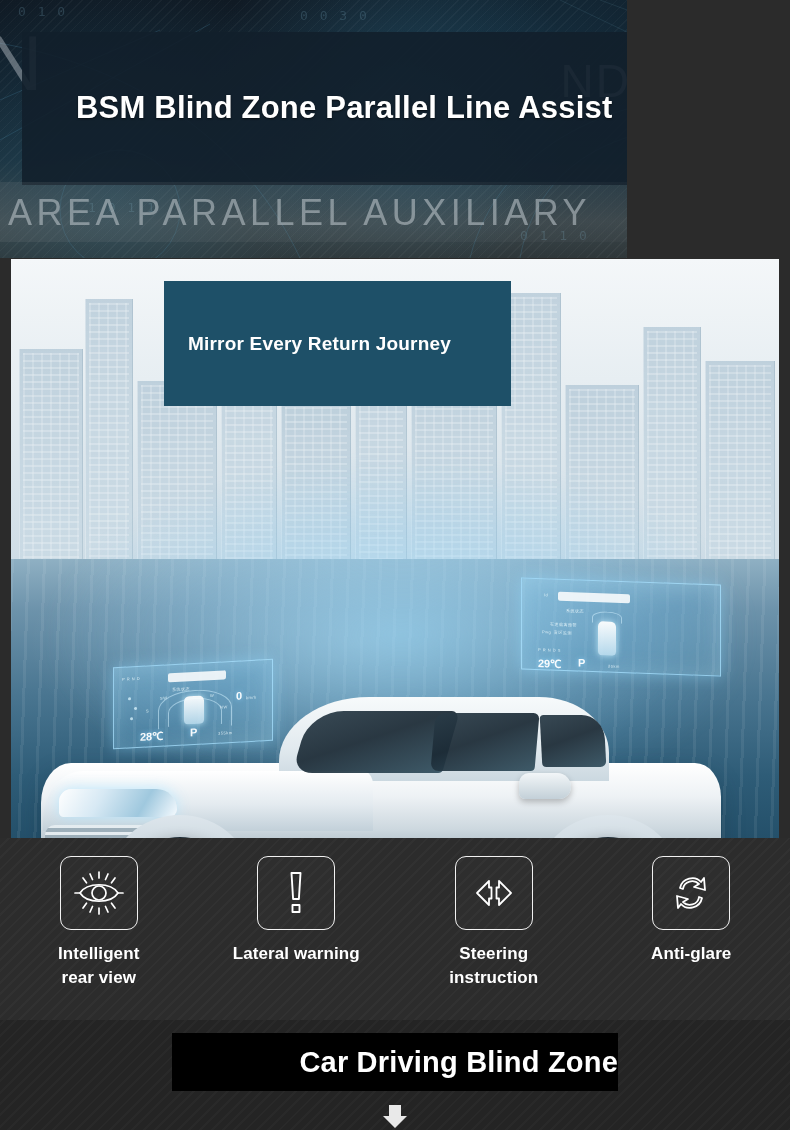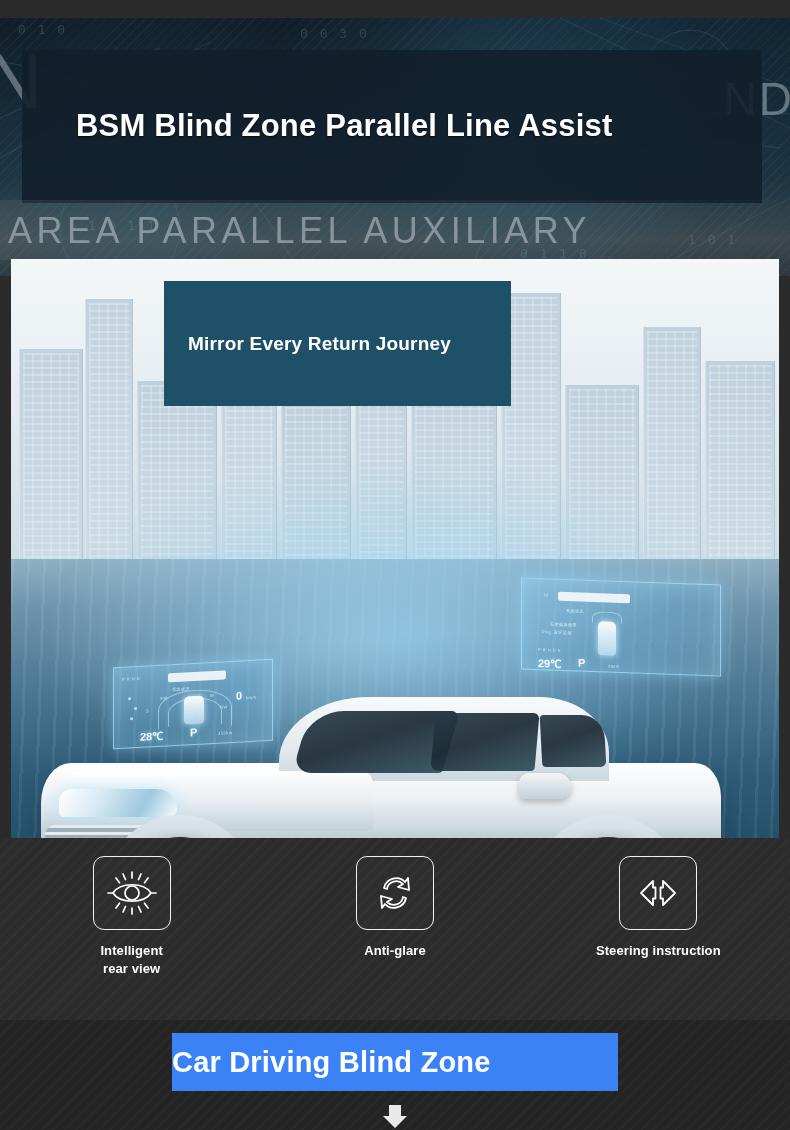--- a/index.html
+++ b/index.html
@@ -15,25 +15,24 @@
     width: 790px;
     height: 1130px;
     background: #2b2b2b;
     overflow: hidden;
   }
 
   
   .header-band {
     position: absolute;
     left: 0; top: 0;
-    width: 790px; height: 258px;
+    width: 627px; height: 258px;
     overflow: hidden;
     background:
       linear-gradient(180deg,#101a24 0%, #12202c 30%, #1b2e3a 62%, #3c4447 86%, #2f3638 100%);
-    margin-top: 18px;
   }
   
   .hdr-tech {
     position: absolute; inset: 0;
     background:
       radial-gradient(circle at 62% 42%, rgba(60,140,175,0.30) 0%, rgba(20,50,70,0.0) 45%),
       radial-gradient(circle at 18% 78%, rgba(40,110,140,0.28) 0%, rgba(10,35,50,0.0) 42%),
       radial-gradient(circle at 88% 20%, rgba(30,90,120,0.25) 0%, rgba(10,30,45,0.0) 40%);
   }
   .hdr-stripes {
@@ -307,21 +306,21 @@
   }
   .feat-box {
     width: 78px; height: 74px;
     border: 1.6px solid #f1f1f1;
     border-radius: 11px;
     display: flex; align-items: center; justify-content: center;
     background: rgba(255,255,255,0.012);
   }
   .feat-label {
     margin-top: 12px;
-    font-size: 13px;
+    font-size: 17px;
     font-weight: bold;
     color: #ffffff;
     text-align: center;
     line-height: 1.42;
     letter-spacing: .1px;
   }
   .feat-box svg { display: block; }
 
   
   .cta-zone {
@@ -332,22 +331,22 @@
     content: "";
     position: absolute; inset: 0;
     background: repeating-linear-gradient(-45deg,
       rgba(255,255,255,0.025) 0px, rgba(255,255,255,0.025) 2px,
       rgba(0,0,0,0) 2px, rgba(0,0,0,0) 8px);
   }
   .cta-btn {
     position: absolute;
     left: 172px; top: 13px;
     width: 446px; height: 58px;
-    background: #3b82f6;
-    display: flex; align-items: center; justify-content: flex-start;
+    background: #000000;
+    display: flex; align-items: center; justify-content: flex-end;
     cursor: pointer;
     border: none;
     z-index: 2;
   }
   .cta-btn span {
     font-size: 29px;
     font-weight: bold;
     color: #ffffff;
     letter-spacing: .2px;
   }
@@ -497,45 +496,56 @@
                        M10 9 l3.5 4.8 M42 9 l-3.5 4.8
                        M26 45 v-6 M17 43 l2.5 -5.5 M35 43 l-2.5 -5.5
                        M10 39 l3.5 -4.8 M42 39 l-3.5 -4.8
                        M2 24 h5 M50 24 h-5"></path>
             </svg>
           </span>
         </div>
         <div class="feat-label">Intelligent<br>rear view</div>
       </div>
 
+      <div class="feat">
+        <div class="feat-box">
+          <span>
+            <svg width="30" height="48" viewBox="0 0 30 48" fill="none" stroke="#ffffff" stroke-width="1.9" stroke-linejoin="round">
+              <path d="M10.5 4 h9 l-1.6 26 h-5.8 Z"></path>
+              <rect x="11.5" y="36" width="7" height="7"></rect>
+            </svg>
+          </span>
+        </div>
+        <div class="feat-label">Lateral warning</div>
+      </div>
+
+      <div class="feat">
+        <div class="feat-box">
+          <span>
+            <svg width="54" height="40" viewBox="0 0 54 40" fill="none" stroke="#ffffff" stroke-width="1.8" stroke-linejoin="round">
+              <path d="M22 8 L 10 20 L 22 32 L 22 25.5 L 24.5 25.5 L 24.5 14.5 L 22 14.5 Z"></path>
+              <path d="M32 8 L 44 20 L 32 32 L 32 25.5 L 29.5 25.5 L 29.5 14.5 L 32 14.5 Z"></path>
+            </svg>
+          </span>
+        </div>
+        <div class="feat-label">Steering instruction</div>
+      </div>
 
       <div class="feat">
         <div class="feat-box">
           <span>
             <svg width="46" height="46" viewBox="0 0 46 46" fill="none" stroke="#ffffff" stroke-width="1.8" stroke-linejoin="round" stroke-linecap="round">
               <path d="M12 18 C 14 8, 27 5, 33 12 L 36 8 L 37 20 L 26 17 L 31 14 C 26 9, 16 11, 15 19 Z"></path>
               <path d="M34 28 C 32 38, 19 41, 13 34 L 10 38 L 9 26 L 20 29 L 15 32 C 20 37, 30 35, 31 27 Z"></path>
             </svg>
           </span>
         </div>
         <div class="feat-label">Anti-glare</div>
       </div>
 
-      <div class="feat">
-        <div class="feat-box">
-          <span>
-            <svg width="54" height="40" viewBox="0 0 54 40" fill="none" stroke="#ffffff" stroke-width="1.8" stroke-linejoin="round">
-              <path d="M22 8 L 10 20 L 22 32 L 22 25.5 L 24.5 25.5 L 24.5 14.5 L 22 14.5 Z"></path>
-              <path d="M32 8 L 44 20 L 32 32 L 32 25.5 L 29.5 25.5 L 29.5 14.5 L 32 14.5 Z"></path>
-            </svg>
-          </span>
-        </div>
-        <div class="feat-label">Steering instruction</div>
-      </div>
-
 
     </div>
   </div>
 
   <div class="cta-zone">
     <button class="cta-btn">
       <span>Car Driving Blind Zone</span>
     </button>
     <span class="cta-arrow">
       <svg width="30" height="26" viewBox="0 0 30 26">

